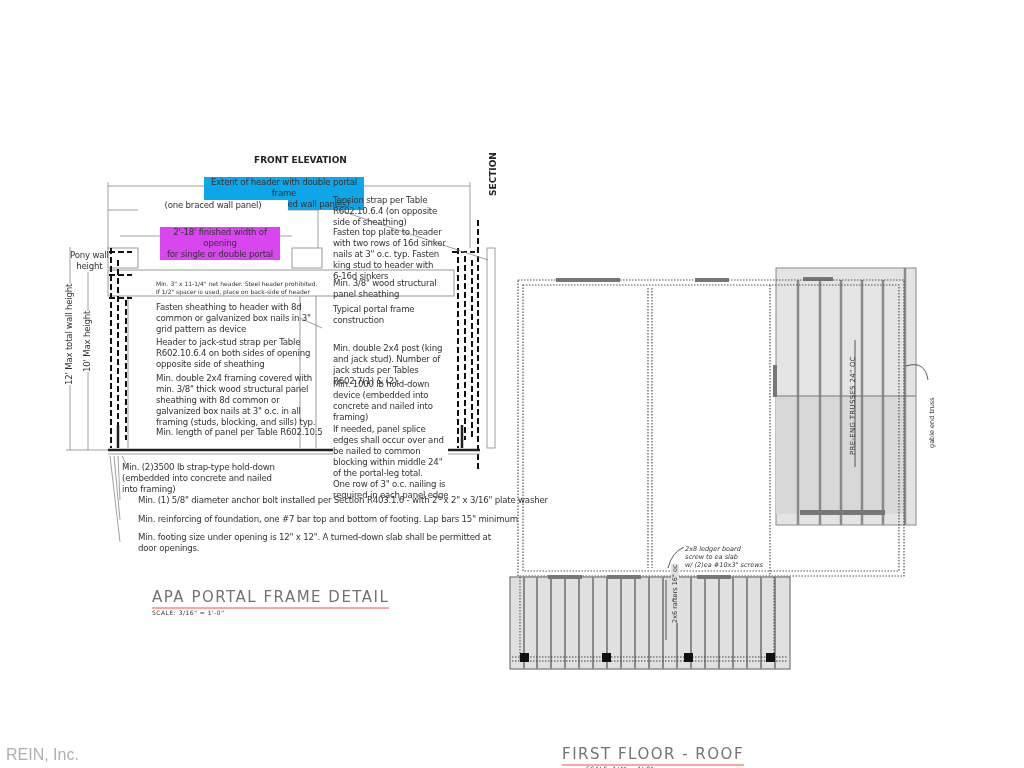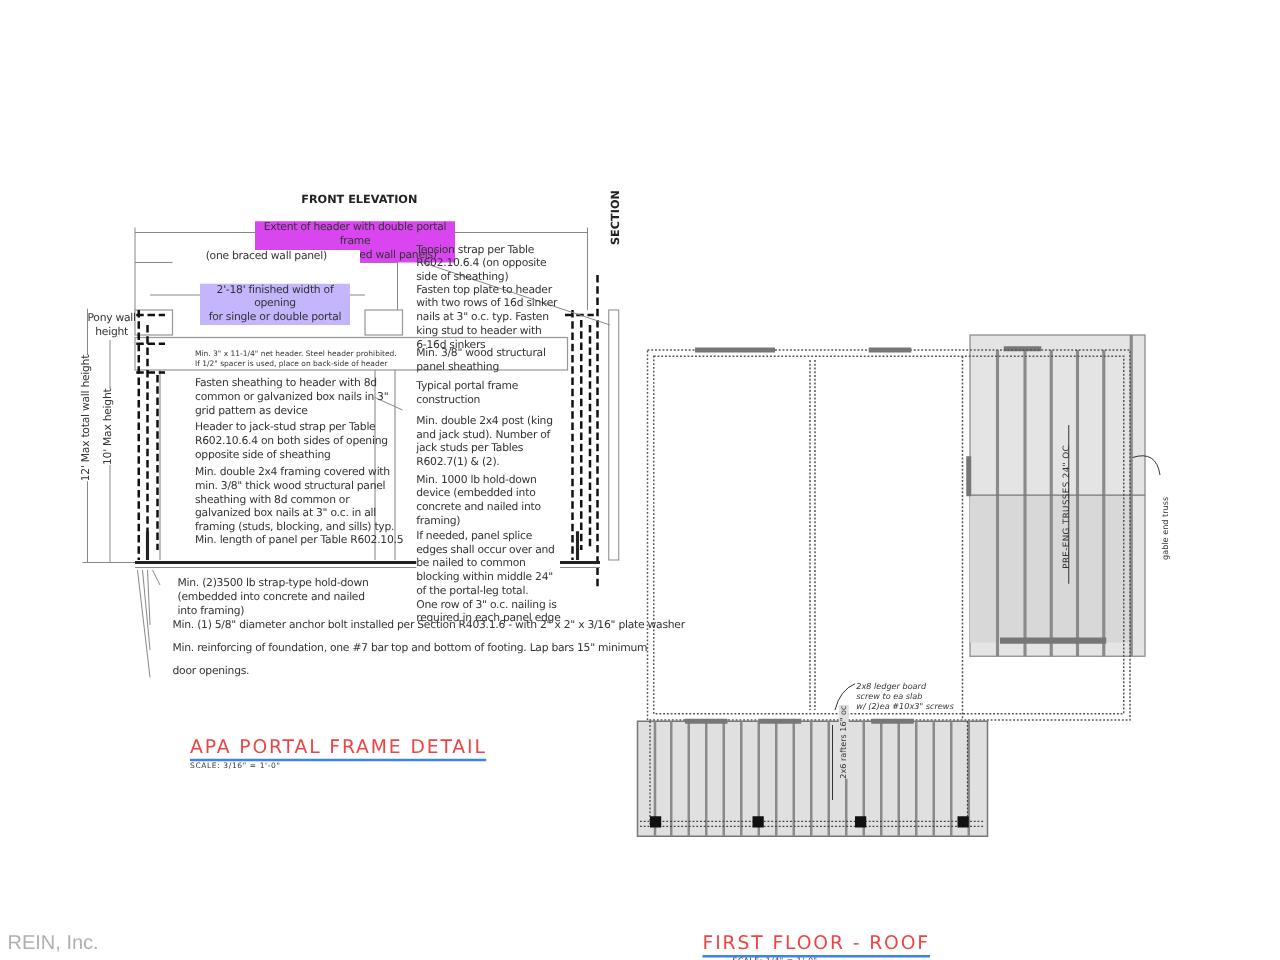--- a/index.html
+++ b/index.html
@@ -1,20 +1,20 @@
 <!DOCTYPE html>
 <html><head>
 <meta charset="utf-8">
 <style>
   html,body{margin:0;padding:0;background:#fff;}
   body{width:1024px;height:768px;position:relative;overflow:hidden;font-family:"Liberation Sans",sans-serif;color:#222;}
   .note{position:absolute;font-size:8.6px;line-height:11px;color:#333;font-family:"DejaVu Sans",sans-serif;letter-spacing:-0.2px;}
   .tiny{position:absolute;font-size:6px;line-height:8px;color:#333;font-family:"DejaVu Sans",sans-serif;}
   .heading{position:absolute;font-weight:bold;font-size:9px;color:#222;font-family:"DejaVu Sans",sans-serif;}
-  .cad-title{position:absolute;font-family:"DejaVu Sans",sans-serif;font-size:15px;letter-spacing:1.5px;color:#ef4444;border-bottom:2px solid #3b82f6;padding-bottom:1px;}
+  .cad-title{position:absolute;font-family:"DejaVu Sans",sans-serif;font-size:15px;letter-spacing:1.5px;color:#737373;border-bottom:2px solid #fca5a5;padding-bottom:1px;}
   .cad-scale{position:absolute;font-family:"DejaVu Sans",sans-serif;font-size:6px;color:#333;letter-spacing:0.5px;}
   .vert{position:absolute;transform:rotate(-90deg);transform-origin:left top;white-space:nowrap;}
   .watermark{position:absolute;left:6px;bottom:4px;font-size:16px;color:#b0b0b0;font-family:"Liberation Sans",sans-serif;}
   svg{position:absolute;left:0;top:0;}
 </style>
 </head>
 <body>
 
 <svg width="1024" height="768">
 
@@ -136,31 +136,31 @@
   </g>
 
   <g stroke="#333" stroke-width="0.8" fill="none">
     <line x1="855" y1="340" x2="855" y2="467"></line>
     <path d="M906 366 Q925 360 928 380"></path>
     <path d="M668 568 Q672 552 684 547"></path>
     <line x1="666" y1="580" x2="666" y2="640"></line>
   </g>
 </svg>
 
-<div class="heading" style="left:241px;top:155px;">FRONT ELEVATION</div>
+<div class="heading" style="left:254px;top:155px;">FRONT ELEVATION</div>
 <div class="heading vert" style="left:488px;top:196px;">SECTION</div>
 
-<div class="note" style="left:204px;top:177px;text-align:center;width:160px;background:#d946ef;">
+<div class="note" style="left:204px;top:177px;text-align:center;width:160px;background:#0ea5e9;">
   <div>Extent of header with double portal frame</div>
   <div style="padding-left:30px">(two braced wall panels)</div>
 </div>
 <div class="note" style="left:138px;top:200px;text-align:center;width:150px;background:#fff;">
   <div>(one braced wall panel)</div>
 </div>
-<div class="note" style="left:160px;top:227px;text-align:center;width:120px;background:#c4b5fd;">
+<div class="note" style="left:160px;top:227px;text-align:center;width:120px;background:#d946ef;">
   <div>2'-18' finished width of opening</div>
   <div>for single or double portal</div>
 </div>
 <div class="note" style="left:70px;top:250px;text-align:center;">
   <div>Pony wall</div>
   <div>height</div>
 </div>
 <div class="note vert" style="left:64px;top:385px;background:#fff;">12' Max total wall height</div>
 <div class="note vert" style="left:82px;top:372px;background:#fff;">10' Max height</div>
 
@@ -201,21 +201,21 @@
   <div>6-16d sinkers</div>
 </div>
 <div class="note" style="left:333px;top:278px;">
   <div>Min. 3/8" wood structural</div>
   <div>panel sheathing</div>
 </div>
 <div class="note" style="left:333px;top:304px;">
   <div>Typical portal frame</div>
   <div>construction</div>
 </div>
-<div class="note" style="left:333px;top:332px;">
+<div class="note" style="left:333px;top:343px;">
   <div>Min. double 2x4 post (king</div>
   <div>and jack stud). Number of</div>
   <div>jack studs per Tables</div>
   <div>R602.7(1) &amp; (2).</div>
 </div>
 <div class="note" style="left:333px;top:379px;">
   <div>Min. 1000 lb hold-down</div>
   <div>device (embedded into</div>
   <div>concrete and nailed into</div>
   <div>framing)</div>
@@ -223,28 +223,29 @@
 <div class="note" style="left:333px;top:424px;background:#fff;">
   <div>If needed, panel splice</div>
   <div>edges shall occur over and</div>
   <div>be nailed to common</div>
   <div>blocking within middle 24"</div>
   <div>of the portal-leg total.</div>
   <div>One row of 3" o.c. nailing is</div>
   <div>required in each panel edge</div>
 </div>
 
-<div class="note" style="left:142px;top:462px;">
+<div class="note" style="left:122px;top:462px;">
   <div>Min. (2)3500 lb strap-type hold-down</div>
   <div>(embedded into concrete and nailed</div>
   <div>into framing)</div>
 </div>
 <div class="note" style="left:138px;top:495px;">Min. (1) 5/8" diameter anchor bolt installed per Section R403.1.6 - with 2" x 2" x 3/16" plate washer</div>
 <div class="note" style="left:138px;top:514px;">Min. reinforcing of foundation, one #7 bar top and bottom of footing. Lap bars 15" minimum</div>
 <div class="note" style="left:138px;top:532px;">
+  <div>Min. footing size under opening is 12" x 12". A turned-down slab shall be permitted at</div>
   <div>door openings.</div>
 </div>
 
 <div class="cad-title" style="left:152px;top:588px;">APA PORTAL FRAME DETAIL</div>
 <div class="cad-scale" style="left:152px;top:609px;">SCALE: 3/16" = 1'-0"</div>
 
 <div class="tiny vert" style="left:849px;top:455px;font-size:7px;letter-spacing:0.3px;">PRE-ENG TRUSSES 24" OC</div>
 <div class="tiny" style="left:928px;top:448px;font-size:6.5px;transform:rotate(-90deg);transform-origin:left top;white-space:nowrap;">gable end truss</div>
 <div class="tiny" style="left:685px;top:545px;font-size:6.5px;line-height:8px;font-style:italic;">
   <div>2x8 ledger board</div>

